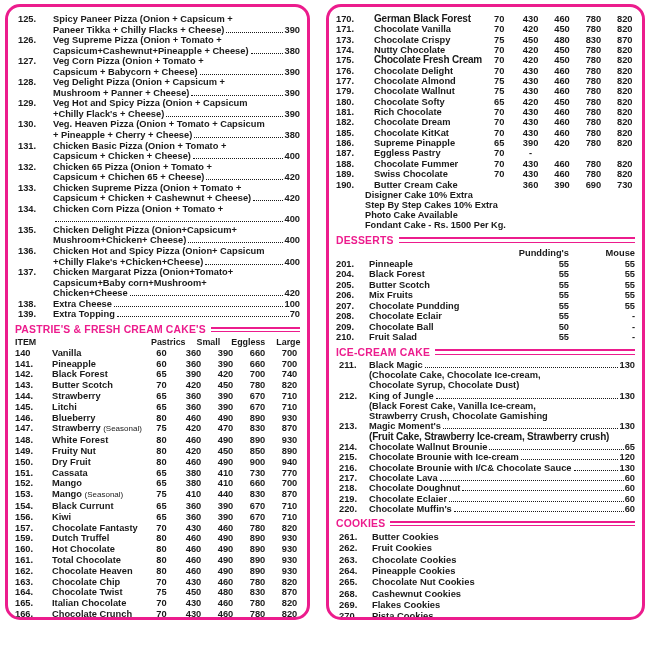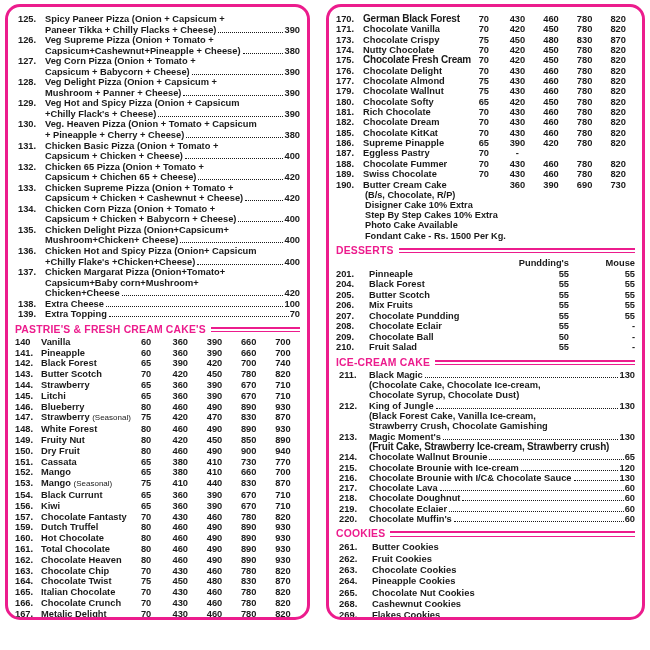--- a/index.html
+++ b/index.html
@@ -13,32 +13,32 @@
     position:absolute;top:4px;height:616px;box-sizing:border-box;
     border:3.5px solid var(--accent);border-radius:15px;
     padding:7px 7px 5px 7px;background:#fff;overflow:hidden;
   }
   #left-box{left:5px;width:305px;}
   #right-box{left:326px;width:319px;}
 
   
   .pz{display:flex;font-size:9.3px;line-height:10.55px;}
   .pz .num{width:27px;flex:none;padding-left:3px;}
-  .pz .body{flex:1;min-width:0;}
+  .pz .body{flex:1;min-width:0;margin-left:8px;}
   .lead{display:flex;align-items:baseline;}
   .dots{flex:1;border-bottom:1.6px dotted #1a1a1a;margin:0 1px 1.5px 2px;min-width:6px;}
   .pr{flex:none;}
 
   
   .sec{display:flex;align-items:center;margin:4px 0 2px 0;}
   .sec .t{color:var(--accent);font-size:10.4px;letter-spacing:.2px;white-space:nowrap;}
   .sec .rule{flex:1;height:2.5px;border-top:2.8px solid var(--accent);border-bottom:1.4px solid var(--accent);margin-left:5px;}
 
   
-  .cgrid{display:grid;font-size:9.3px;line-height:10.8px;}
+  .cgrid{display:grid;font-size:9.3px;line-height:10.8px;gap:11px;}
   .cgrid-l{grid-template-columns:26px 88px repeat(5,1fr);}
   .cgrid-r{grid-template-columns:27px 104px repeat(5,1fr);line-height:10.35px;}
   .cgrid .v{text-align:center;}
   .cgrid .nm{white-space:nowrap;overflow:visible;}
   .cond{font-size:10px;letter-spacing:-.2px;}
   .chead{font-size:8.9px;line-height:11px;}
   .chead .v{text-align:center;}
 
   
   .note-line{margin-left:29px;font-size:9.2px;line-height:10.2px;white-space:nowrap;}
@@ -161,21 +161,20 @@
             <span class="dots"></span>
             <span class="pr">420</span>
           </div>
         </div>
       </div>
       <div class="pz">
         <span class="num">134.</span>
         <div class="body">
           <div class="ln">Chicken Corn Pizza (Onion + Tomato +</div>
           <div class="ln lead">
-            <span>Capsicum + Chicken + Babycorn + Cheese)</span>
             <span class="dots"></span>
             <span class="pr">400</span>
           </div>
         </div>
       </div>
       <div class="pz">
         <span class="num">135.</span>
         <div class="body">
           <div class="ln">Chicken Delight Pizza (Onion+Capsicum+</div>
           <div class="ln lead">
@@ -228,20 +227,28 @@
           </div>
         </div>
       </div>
     </div>
 
   <div class="sec">
     <span class="t">PASTRIE'S &amp; FRESH CREAM CAKE'S</span>
     <span class="rule"></span>
   </div>
 
+  <div class="cgrid cgrid-l chead" id="cake-head-left">
+    <span style="grid-column:1 / span 2;">ITEM</span>
+  <span class="v">Pastrics</span>
+      <span class="v">Small</span>
+      <span class="v">Eggless</span>
+      <span class="v">Large</span>
+      <span class="v">Egless</span>
+    </div>
 
   <div id="cake-rows-left">
       <div class="cgrid cgrid-l">
         <span>140</span>
         <span class="nm">Vanilla</span>
         <span class="v">60</span>
         <span class="v">360</span>
         <span class="v">390</span>
         <span class="v">660</span>
         <span class="v">700</span>
@@ -624,21 +631,20 @@
         <span>190.</span>
         <span class="nm">Butter Cream Cake</span>
         <span class="v"></span>
         <span class="v">360</span>
         <span class="v">390</span>
         <span class="v">690</span>
         <span class="v">730</span>
       </div>
     </div>
   <div id="cake-notes">
-      <div class="note-line">(B/s, Chocolate, R/P)</div>
       <div class="note-line">Disigner Cake 10% Extra</div>
       <div class="note-line">Step By Step Cakes 10% Extra</div>
       <div class="note-line">Photo Cake Available</div>
       <div class="note-line">Fondant Cake - Rs. 1500 Per Kg.</div>
     </div>
 
   <div class="sec">
     <span class="t">DESSERTS</span>
     <span class="rule"></span>
   </div>

